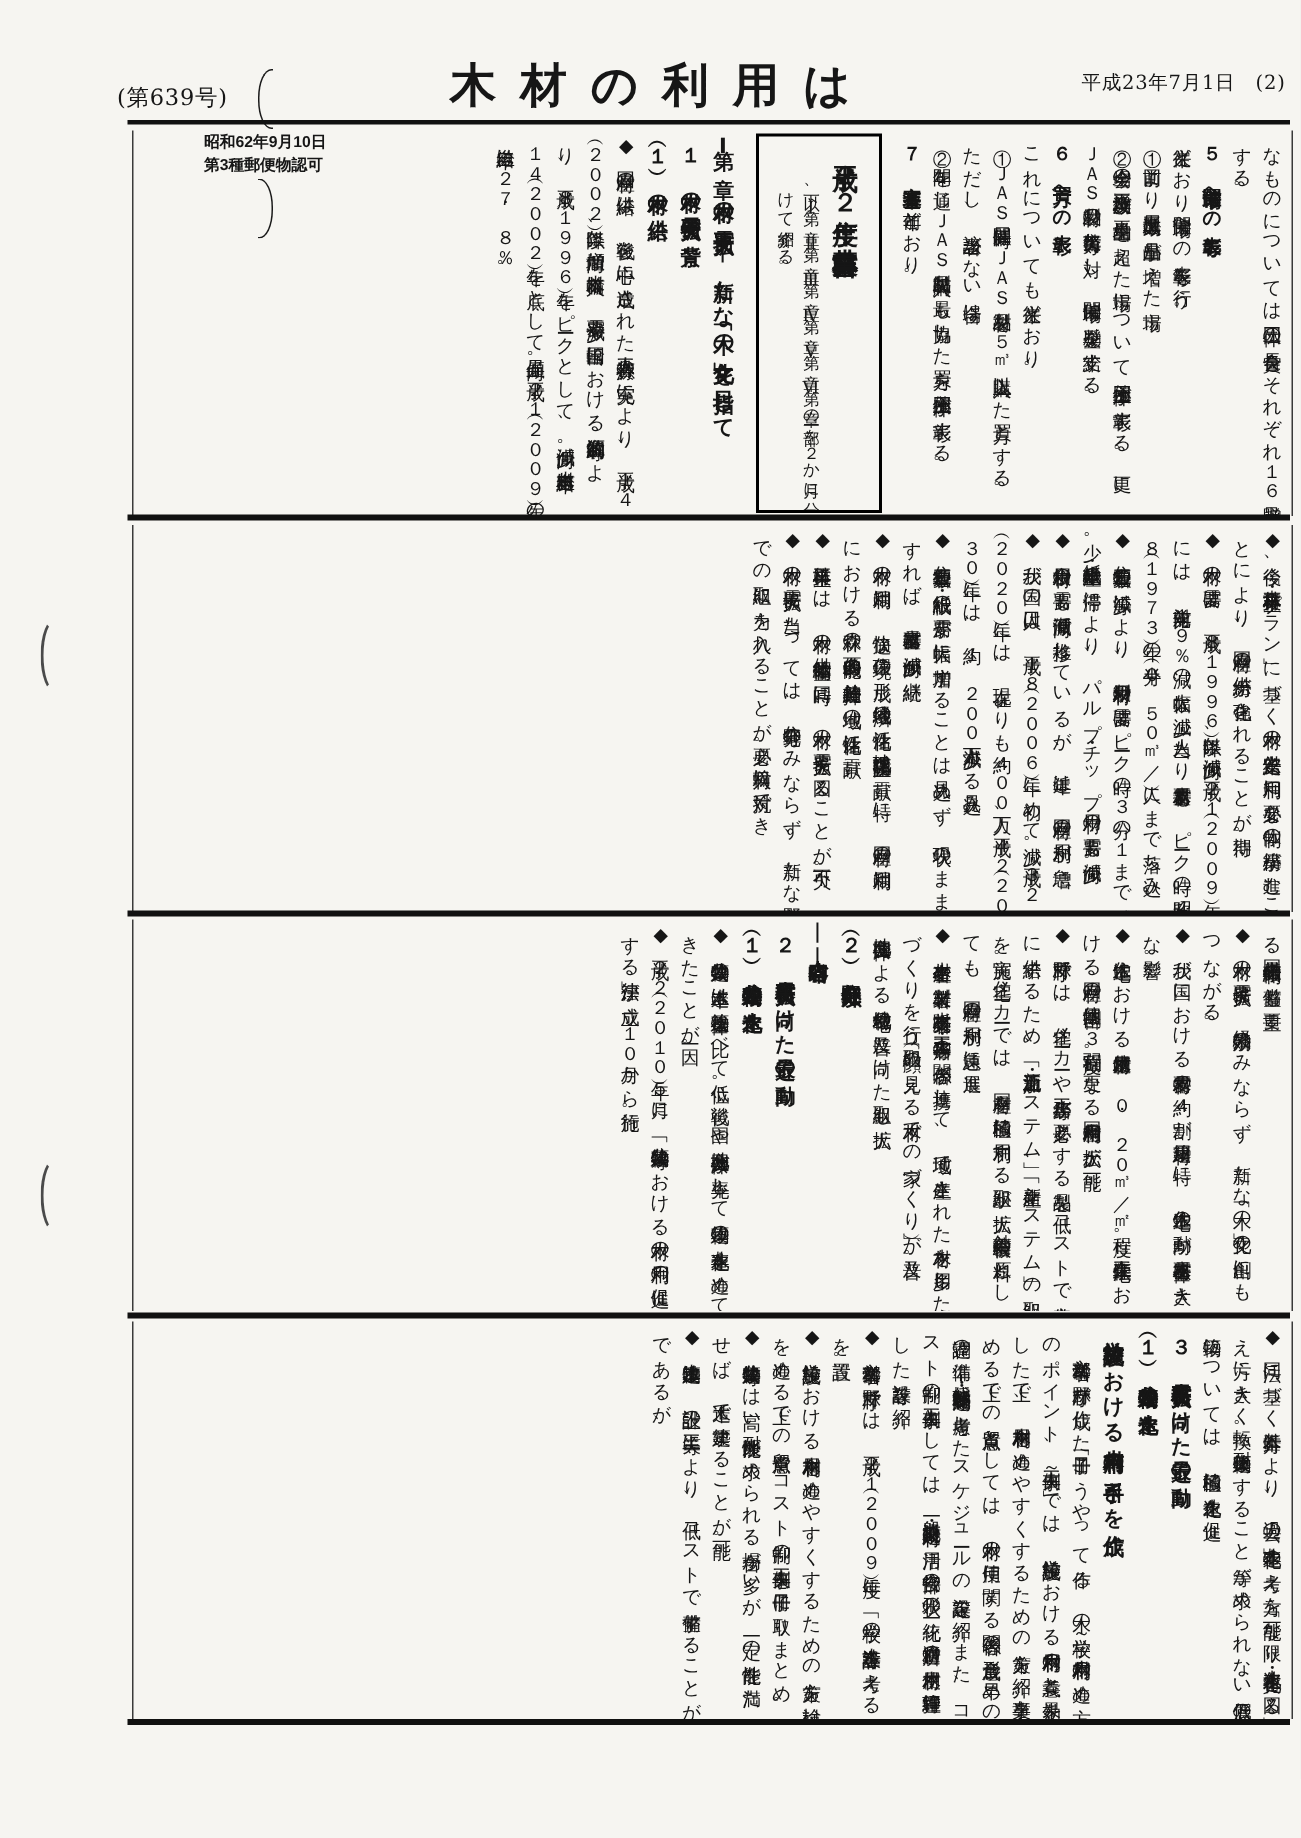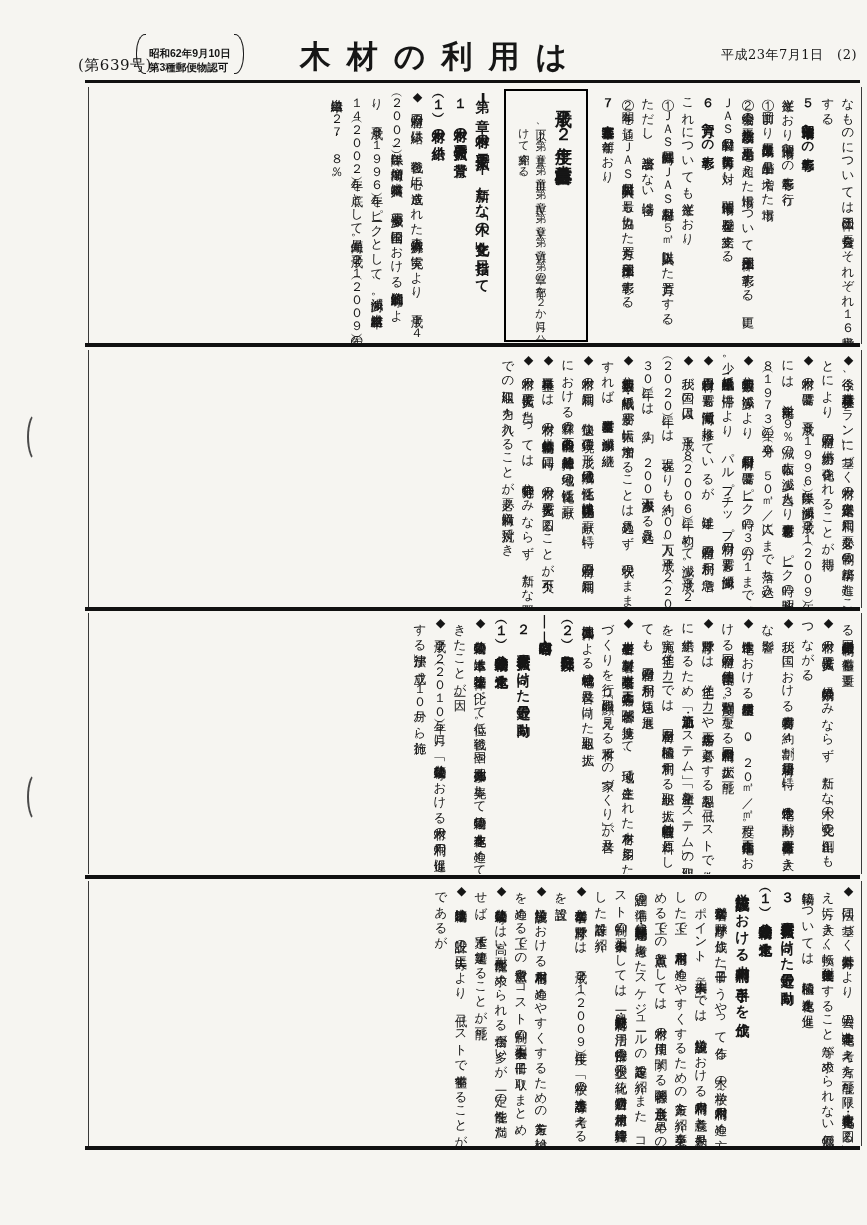--- a/index.html
+++ b/index.html
@@ -10,21 +10,21 @@
     color:#161616;
     overflow:hidden;
   }
   .page{
     position:relative;width:867px;height:1225px;
     background:#f6f5f1;
   }
   
   .masthead{position:absolute;top:34px;left:0;width:867px;height:46px;}
   .issue{position:absolute;left:78px;top:22px;font-size:15px;letter-spacing:0.5px;}
-  .permit{position:absolute;left:136px;top:0;display:flex;align-items:flex-end;gap:3px;}
+  .permit{position:absolute;left:136px;top:12px;display:flex;align-items:center;gap:3px;flex-direction:column;}
   .bracket{width:9px;height:38px;border:1.6px solid #1a1a1a;}
   .bracket.l{border-right:none;border-radius:9px 0 0 9px/19px 0 0 19px;}
   .bracket.r{border-left:none;border-radius:0 9px 9px 0/0 19px 19px 0;}
   .permit-lines{display:flex;flex-direction:column;gap:2px;font-family:"Liberation Sans",sans-serif;font-size:10.5px;font-weight:bold;line-height:1.2;}
   .np-title{position:absolute;left:0;right:0;top:2px;margin:0;text-align:center;
     font-family:"Liberation Sans","DejaVu Sans",sans-serif;font-weight:bold;
     font-size:31px;letter-spacing:16px;text-indent:16px;}
   .np-date{position:absolute;right:10px;top:12px;font-size:13px;letter-spacing:0.5px;}
   
   .hrule{position:absolute;left:85px;width:775px;height:3px;background:#111;}

